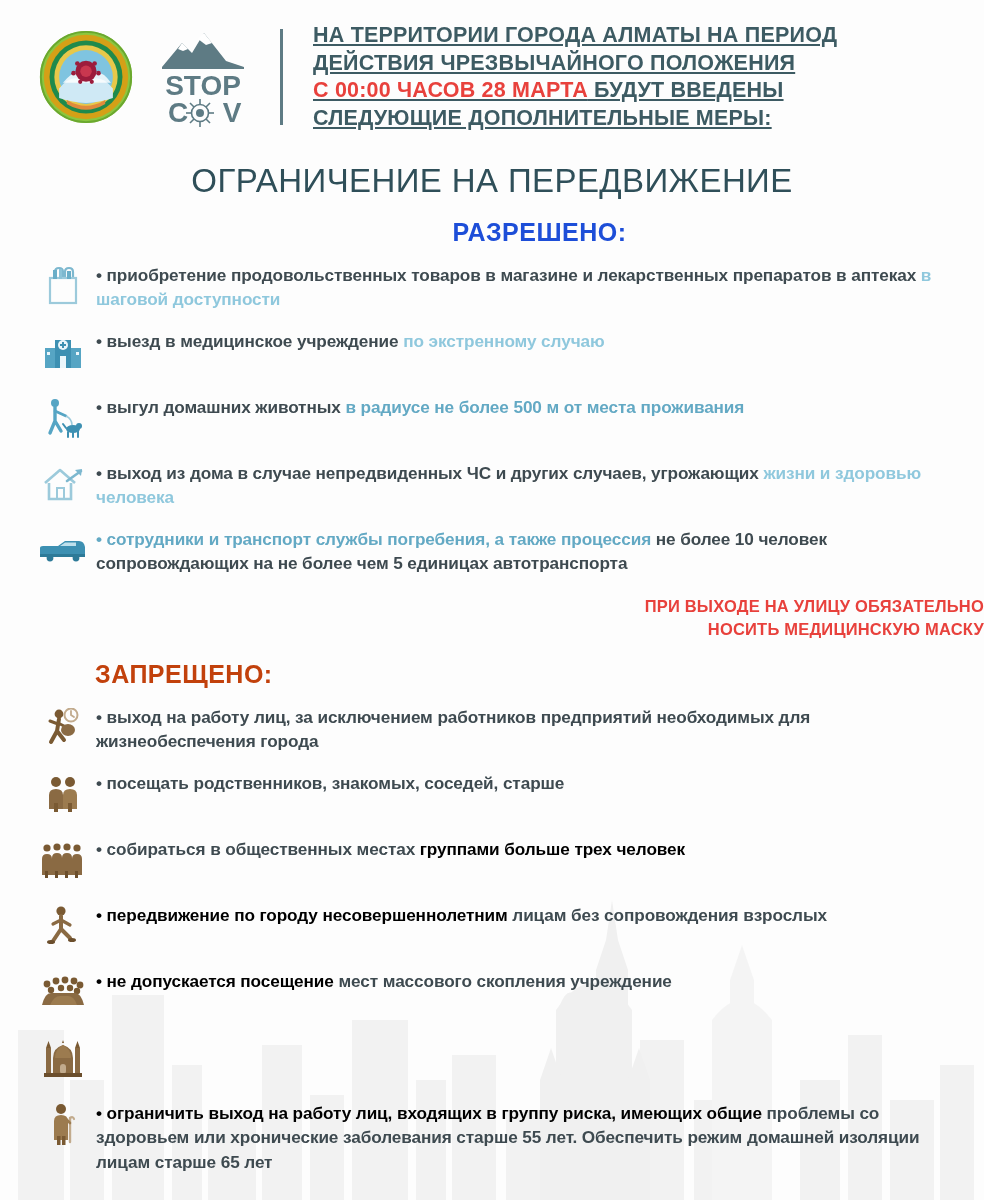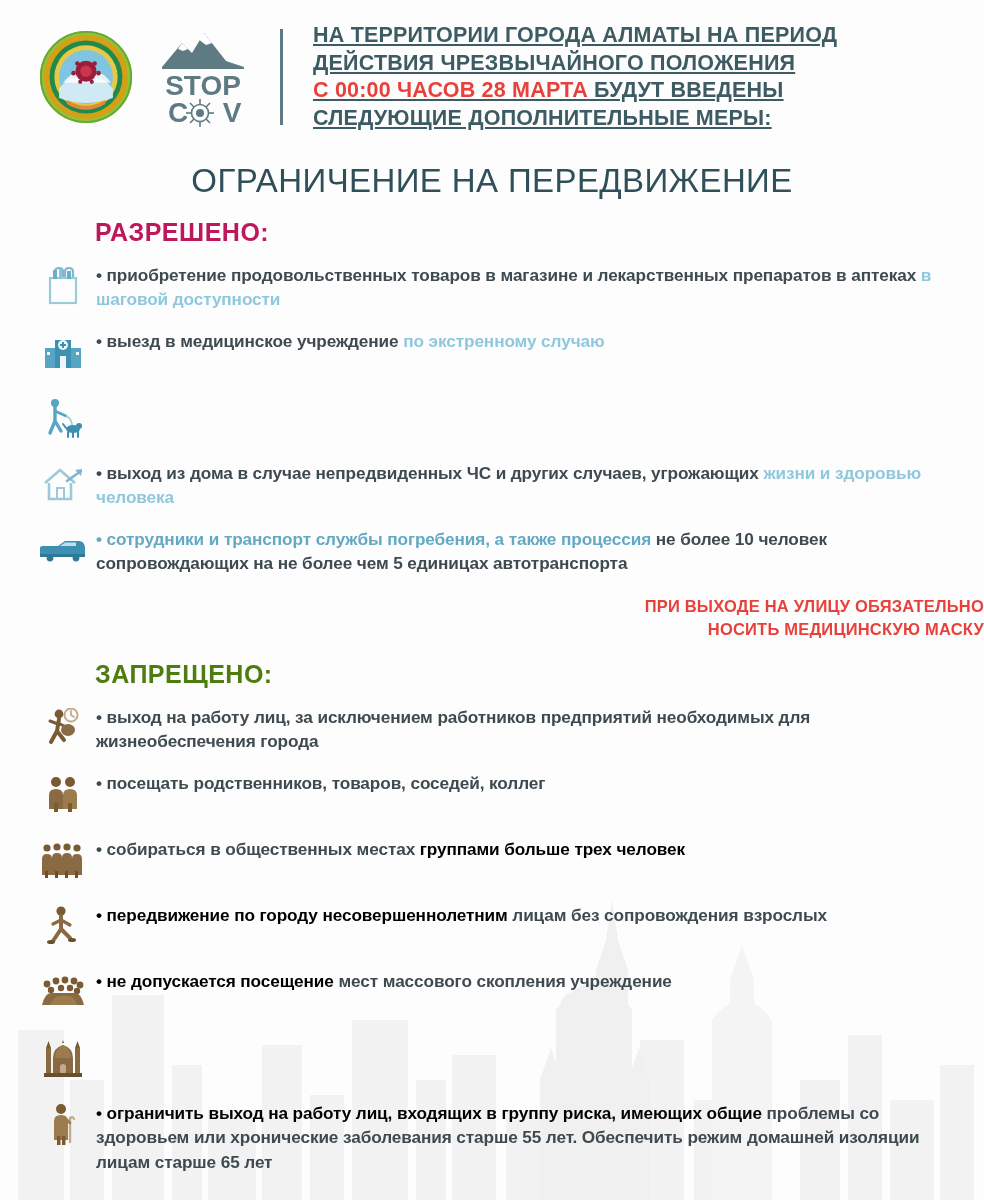--- a/index.html
+++ b/index.html
@@ -87,22 +87,22 @@
   
   .section-head {
     position: relative;
     z-index: 2;
     font-size: 25px;
     font-weight: bold;
     letter-spacing: 0.5px;
     padding-left: 95px;
     margin-bottom: 6px;
   }
-  .section-head.allowed  { color: #be185d; }
-  .section-head.forbidden{ color: #4d7c0f; margin-top: 16px; }
+  .section-head.allowed  { color: #1d4ed8; text-align: center; }
+  .section-head.forbidden{ color: #c2410c; margin-top: 16px; }
 
   
   .list { position: relative; z-index: 2; }
 
   .row {
     display: flex;
     align-items: flex-start;
     padding: 6px 20px 6px 30px;
     min-height: 54px;
   }
@@ -300,20 +300,21 @@
           <circle cx="13" cy="6" r="4" fill="#56a5c4"></circle>
           <path d="M13 10 L13 24 L8 36 M13 24 L19 34" stroke="#56a5c4" stroke-width="3.4" fill="none" stroke-linecap="round"></path>
           <path d="M13 14 L24 19" stroke="#56a5c4" stroke-width="2.6" fill="none" stroke-linecap="round"></path>
           <path d="M24 19 Q30 22 30 28" stroke="#9ccadb" stroke-width="1.6" fill="none"></path>
           <ellipse cx="31" cy="32" rx="7" ry="4" fill="#3d90b2"></ellipse>
           <circle cx="37" cy="29" r="3" fill="#3d90b2"></circle>
           <path d="M26 35 L26 40 M31 35 L31 40 M36 34 L36 40" stroke="#3d90b2" stroke-width="2" stroke-linecap="round"></path>
           <path d="M24 31 L21 27" stroke="#3d90b2" stroke-width="2" stroke-linecap="round"></path>
         </svg>
       </div>
+      <div class="txt"><span>• выгул домашних животных </span><span class="hl-teal">в радиусе не более 500 м от места проживания</span></div>
     </div>
 
     <div class="row">
       <div class="icon-cell">
         <svg width="44" height="38" viewBox="0 0 44 38">
           <path d="M4 18 L19 5 L34 18" fill="none" stroke="#9ccadb" stroke-width="2.6" stroke-linejoin="round"></path>
           <path d="M8 18 L8 34 L30 34 L30 18" fill="none" stroke="#9ccadb" stroke-width="2.6"></path>
           <rect x="16" y="23" width="7" height="11" fill="none" stroke="#9ccadb" stroke-width="2"></rect>
           <path d="M26 16 L40 6" stroke="#7db8cf" stroke-width="2.6" stroke-linecap="round"></path>
           <path d="M34 5 L41 4 L40 11 Z" fill="#7db8cf"></path>
@@ -364,21 +365,21 @@
       <div class="icon-cell">
         <svg width="36" height="38" viewBox="0 0 36 38">
           <circle cx="11" cy="7" r="5" fill="#7a5a33"></circle>
           <path d="M4 34 L4 20 Q4 14 11 14 Q18 14 18 20 L18 34 Z" fill="#8a6a43"></path>
           <circle cx="25" cy="7" r="5" fill="#7a5a33"></circle>
           <path d="M18 34 L18 20 Q18 14 25 14 Q32 14 32 20 L32 34 Z" fill="#9c7b4f"></path>
           <rect x="9" y="28" width="4" height="9" fill="#7a5a33"></rect>
           <rect x="23" y="28" width="4" height="9" fill="#7a5a33"></rect>
         </svg>
       </div>
-      <div class="txt"><span>• посещать родственников, товаров, соседей, коллег</span><span class="hl-tan"></span></div>
+      <div class="txt"><span>• посещать родственников, знакомых, соседей, старше</span><span class="hl-tan"></span></div>
     </div>
 
     <div class="row">
       <div class="icon-cell">
         <svg width="44" height="38" viewBox="0 0 44 38">
           <g fill="#7a5a33">
             <circle cx="6" cy="7" r="3.6"></circle>
               <circle cx="16" cy="6" r="3.6"></circle>
             <circle cx="26" cy="6" r="3.6"></circle>
               <circle cx="36" cy="7" r="3.6"></circle>

